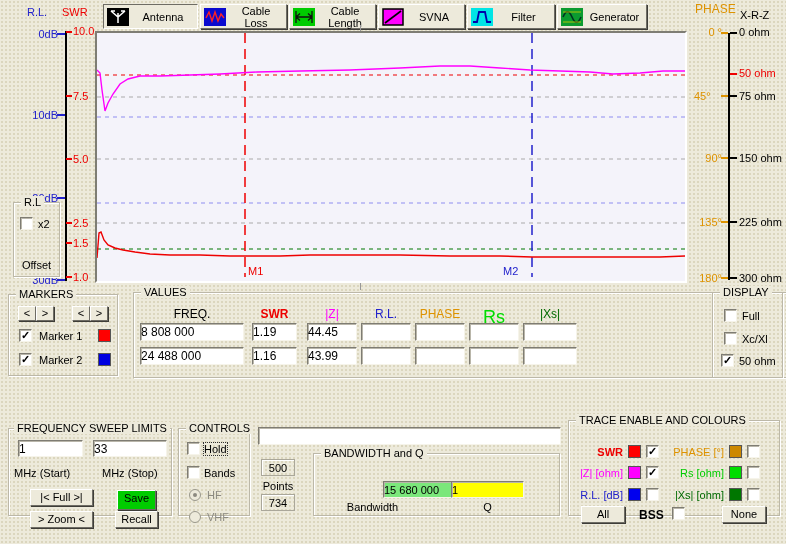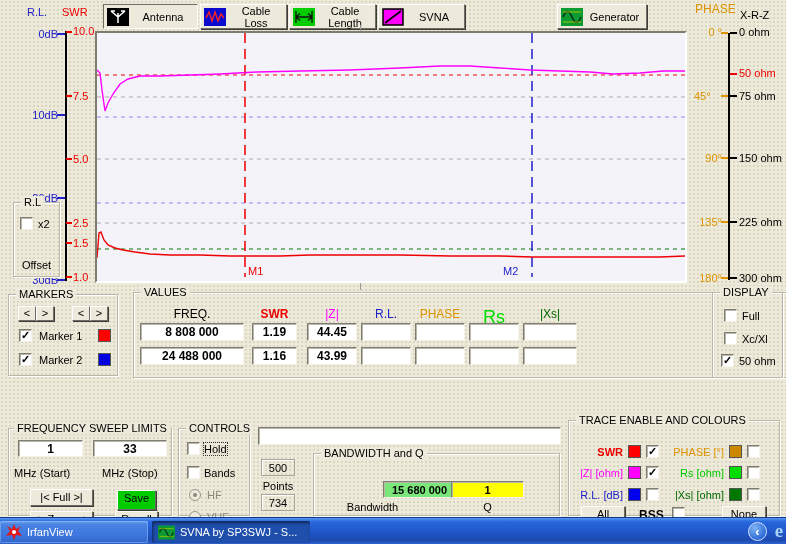--- a/index.html
+++ b/index.html
@@ -14,21 +14,21 @@
   .abs { position:absolute; }
   .lbl { position:absolute; white-space:nowrap; }
   
   .gb { position:absolute; border:1px solid #BCB8A8;
         box-shadow: inset 1px 1px 0 #FFFFFF, 1px 1px 0 #FFFFFF; }
   .gb .lg { position:absolute; top:-7px; left:7px; background:#EDEADB; padding:0 3px; white-space:nowrap; }
   
   .sunken { position:absolute; background:#FFF;
     border:1px solid; border-color:#7E7C73 #F6F4EA #F6F4EA #7E7C73;
     box-shadow: inset 1px 1px 0 #B9B6AA; }
-  .field { font-weight:bold; font-size:12px; text-align:center; }
+  .field { font-weight:normal; font-size:12px; text-align:left; }
   
   .btn { position:absolute; background:#EDEADB; text-align:center;
     border:1px solid; border-color:#FFFFFF #6E6C64 #6E6C64 #FFFFFF;
     box-shadow: 1px 1px 0 #3E3D38; cursor:default; }
   
   .cb { position:absolute; width:13px; height:13px; background:#FFF;
     border:1px solid; border-color:#7E7C73 #F6F4EA #F6F4EA #7E7C73;
     box-shadow: inset 1px 1px 0 #B9B6AA;
     font-size:11px; font-weight:bold; line-height:11px; text-align:center; }
   
@@ -98,20 +98,27 @@
       </svg>
   <span class="ttext">Cable Loss</span>
 </div>
 <div class="tbtn" style="left:378px;width:87px">
   <svg class="ticon" width="22" height="18" viewBox="0 0 22 18">
         <rect x="1" y="1" width="20" height="16" fill="#FF00FF" stroke="#000" stroke-width="1.5"></rect>
         <path d="M3 15 L19 3" stroke="#000" stroke-width="1.6"></path>
       </svg>
   <span class="ttext">SVNA</span>
 </div>
+<div class="tbtn" style="left:467px;width:88px">
+  <svg class="ticon" width="22" height="18" viewBox="0 0 22 18">
+        <rect width="22" height="18" fill="#00E5E5"></rect>
+        <path d="M2 14 H6 L8 4 H14 L16 14 H20" stroke="#0000AA" stroke-width="1.8" fill="none"></path>
+      </svg>
+  <span class="ttext">Filter</span>
+</div>
 <div class="tbtn" style="left:557px;width:90px">
   <svg class="ticon" width="22" height="18" viewBox="0 0 22 18">
         <rect width="22" height="18" fill="#0B9B30"></rect>
         <path d="M2 9 C5 2,8 2,11 9 C14 16,17 16,20 9" stroke="#032" stroke-width="1.6" fill="none"></path>
         <path d="M2 4 H20 M2 14 H20" stroke="#CFCF00" stroke-width="0.8" fill="none"></path>
       </svg>
   <span class="ttext">Generator</span>
 </div>
 
 <div class="abs" style="left:65px;top:31px;width:2px;height:250px;background:#000"></div>
@@ -302,33 +309,14 @@
   <span class="lbl" style="left: 100px; top: 68px; width: 55px; text-align: right; color: rgb(0, 106, 0);">|Xs| [ohm]</span>
   <div class="swatch" style="left: 160px; top: 67px; background: rgb(0, 119, 0);"></div>
   <div class="cb" style="left:178px;top:67px"></div>
 
   <div class="btn" style="left:12px;top:85px;width:44px;height:17px;line-height:15px">All</div>
   <span class="lbl" style="left:70px;top:87px;font-weight:bold;font-size:12px">BSS</span>
   <div class="cb" style="left:103px;top:86px"></div>
   <div class="btn" style="left:153px;top:85px;width:44px;height:17px;line-height:15px">None</div>
 </div>
 
-<div id="taskbar">
-  <div class="taskbtn" style="left:0;width:148px">
-    <svg class="ticon" width="16" height="16" viewBox="0 0 16 16">
-          <path fill="#E01818" d="M8 0 L10 5 L15 2 L12 7 L16 12 L10 11 L8 16 L6 11 L0 12 L4 7 L1 2 L6 5 Z"></path>
-          <circle cx="8" cy="8" r="2" fill="#FFF"></circle>
-        </svg>
-    <span>IrfanView</span>
-  </div>
-  <div class="taskbtn pressed" style="left:152px;width:158px">
-    <svg class="ticon" width="17" height="15" viewBox="0 0 22 18">
-          <rect width="22" height="18" fill="#0B9B30"></rect>
-          <path d="M2 9 C5 2,8 2,11 9 C14 16,17 16,20 9" stroke="#032" stroke-width="1.6" fill="none"></path>
-          <path d="M2 4 H20 M2 14 H20" stroke="#CFCF00" stroke-width="0.8" fill="none"></path>
-        </svg>
-    <span>SVNA by SP3SWJ -  S...</span>
-  </div>
-  <div class="traychev">‹</div>
-  <div class="trayie">e</div>
-</div>
 
 </div>
 
 </body></html>

